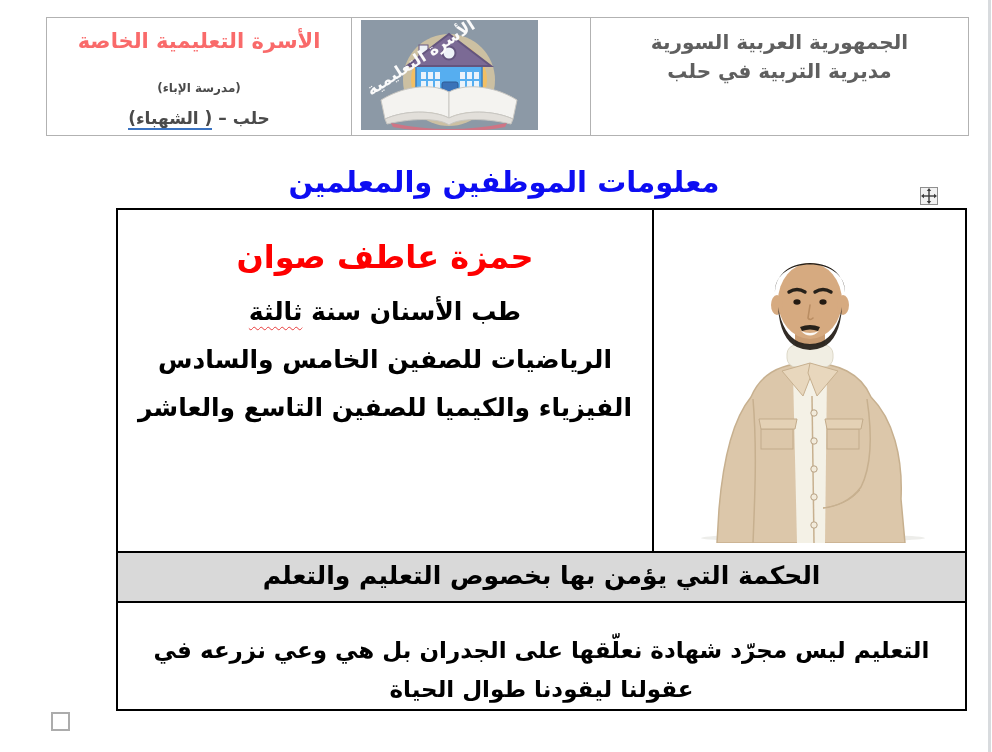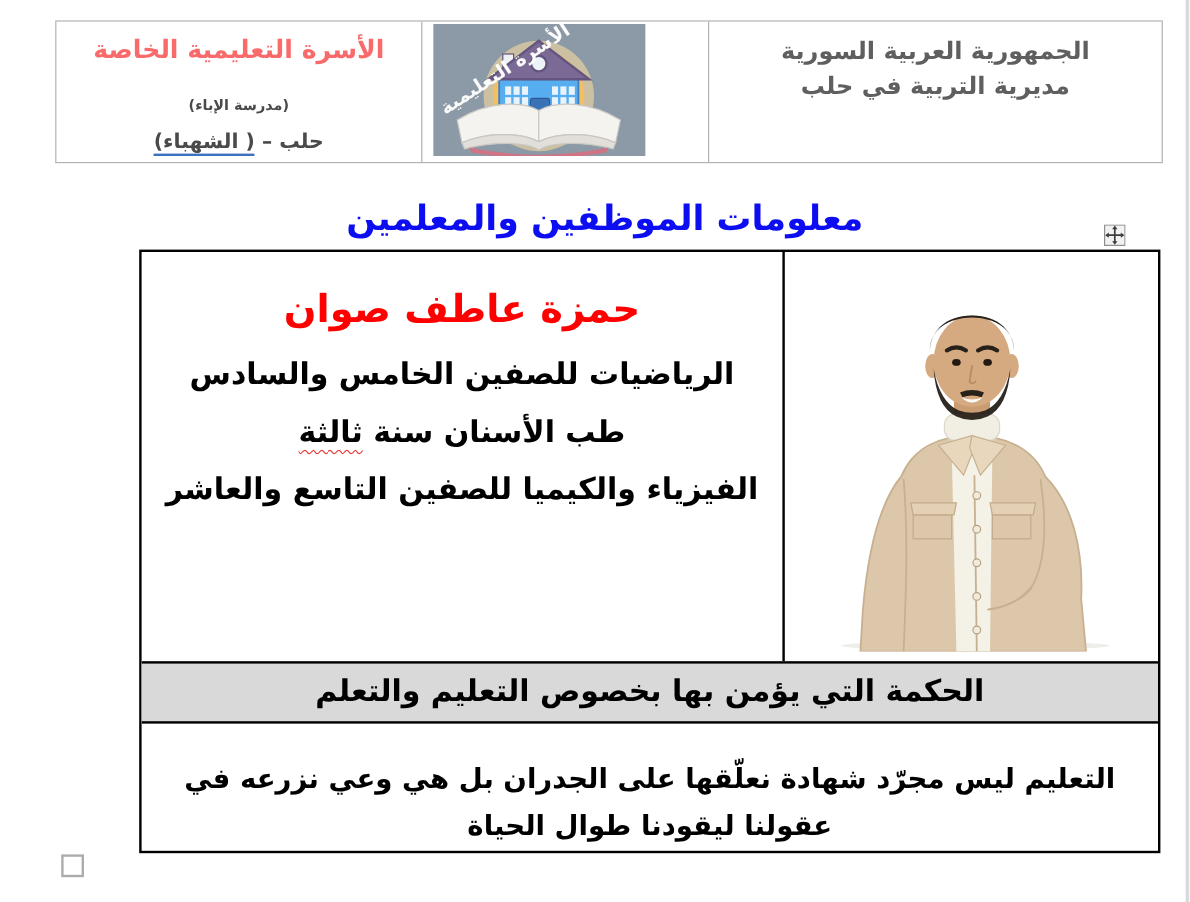--- a/index.html
+++ b/index.html
@@ -246,22 +246,22 @@
           <path d="M147,90 L145,103 Q147,106 150,103" stroke="#b98d62" stroke-width="1.6" fill="none" stroke-linecap="round"></path>
 
           <path d="M115,92 Q117,124 134,132 Q147,138 160,132 Q177,124 179,92 Q174,120 158,127 Q147,131 136,127 Q120,120 115,92 Z" fill="#27211a" opacity="0.95"></path>
           <path d="M137,112 Q147,108 157,112 L155,116 Q147,113 139,116 Z" fill="#27211a"></path>
           <path d="M138,116 Q147,125 156,116 Q147,120 138,116 Z" fill="#fbfaf7"></path>
         </svg>
       </div>
 
       <div class="cell-info">
         <div class="profile-name">حمزة عاطف صوان</div>
+        <div class="info-line"><span>طب الأسنان سنة </span><span class="squiggle">ثالثة</span></div>
         <div class="info-line">الرياضيات للصفين الخامس والسادس</div>
-        <div class="info-line"><span>طب الأسنان سنة </span><span class="squiggle">ثالثة</span></div>
         <div class="info-line">الفيزياء والكيميا للصفين التاسع والعاشر</div>
       </div>
 
     </div>
 
     <div class="row-wisdom">الحكمة التي يؤمن بها بخصوص التعليم والتعلم</div>
 
     <div class="row-quote">
       <div>التعليم ليس مجرّد شهادة نعلّقها على الجدران بل هي وعي نزرعه في</div>
       <div>عقولنا ليقودنا طوال الحياة</div>

